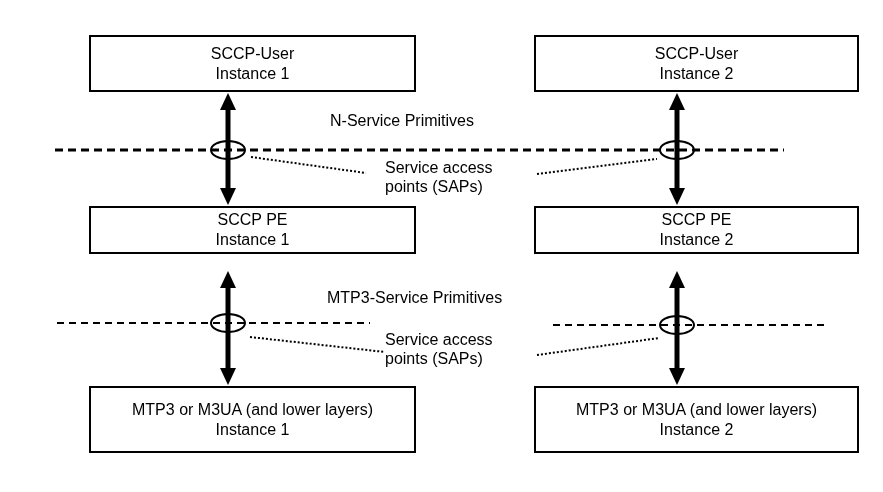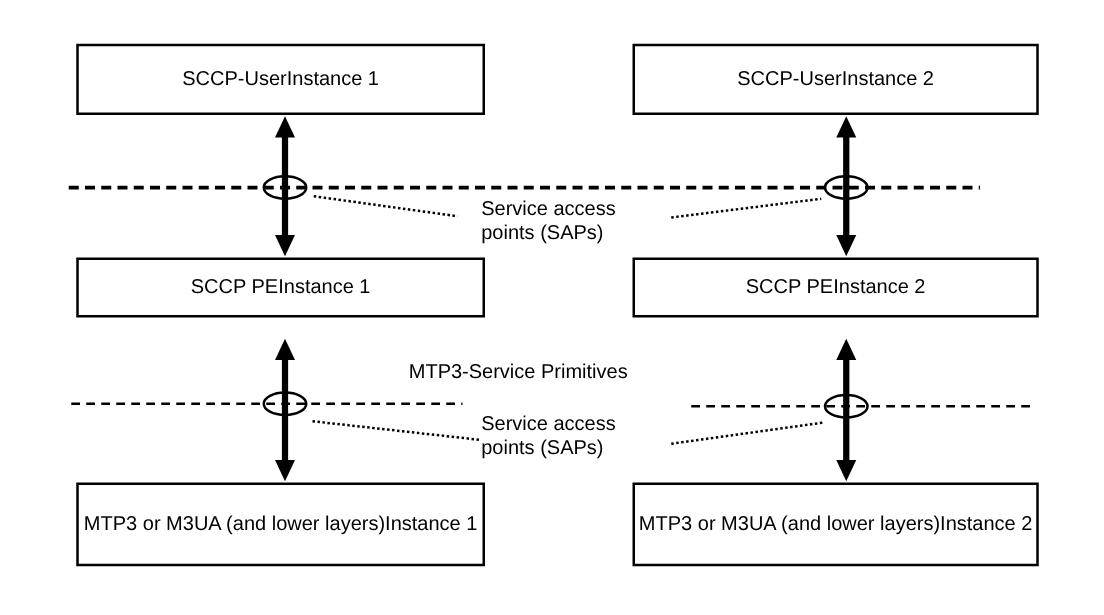--- a/index.html
+++ b/index.html
@@ -20,26 +20,27 @@
     position: absolute;
     left: 0;
     top: 0;
   }
   .box {
     position: absolute;
     box-sizing: border-box;
     border: 2px solid #000000;
     background: #ffffff;
     display: flex;
-    flex-direction: row;
+    flex-direction: column;
     align-items: center;
     justify-content: center;
     text-align: center;
     font-size: 16px;
     line-height: 20px;
+    margin-left: 28px;
   }
   .col-left  { left: 61px;  width: 327px; }
   .col-right { left: 506px; width: 325px; }
   .row1 { top: 35px;  height: 57px; }
   .row2 { top: 206px; height: 48px; }
   .row3 { top: 386px; height: 67px; }
   .flabel {
     position: absolute;
     font-size: 16px;
     line-height: 19px;
@@ -113,20 +114,21 @@
   </div>
   <div class="box col-right row2">
     <div>SCCP PE</div>
     <div>Instance 2</div>
   </div>
   <div class="box col-right row3">
     <div>MTP3 or M3UA (and lower layers)</div>
     <div>Instance 2</div>
   </div>
 
+  <div class="flabel lbl-nservice">N-Service Primitives</div>
 
   <div class="flabel lbl-sap-top">
     <div>Service access</div>
     <div>points (SAPs)</div>
   </div>
 
   <div class="flabel lbl-mtp3service">MTP3-Service Primitives</div>
 
   <div class="flabel lbl-sap-bottom">
     <div>Service access</div>

